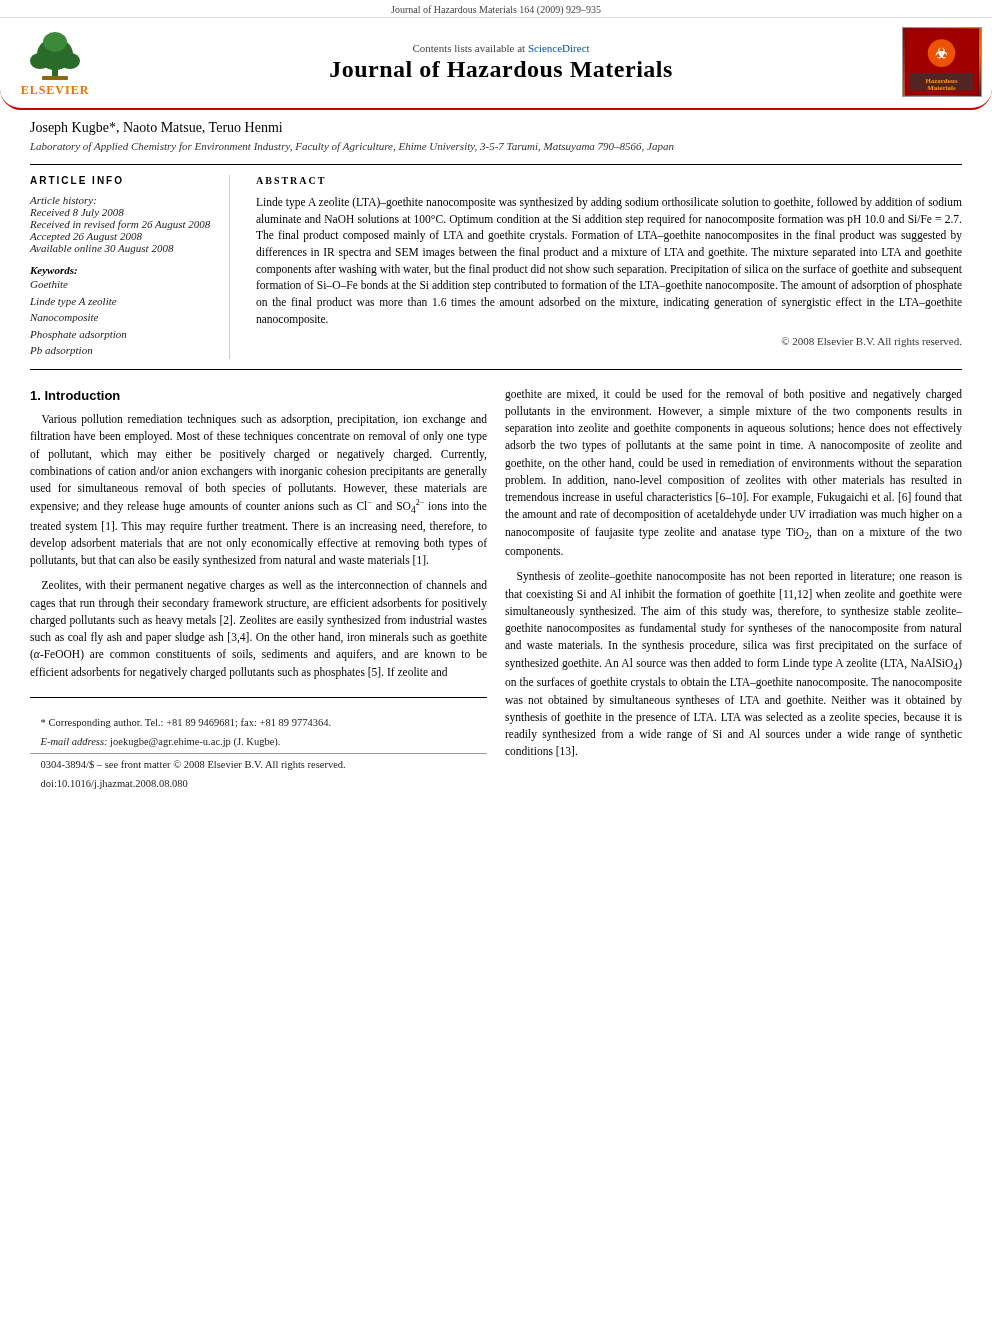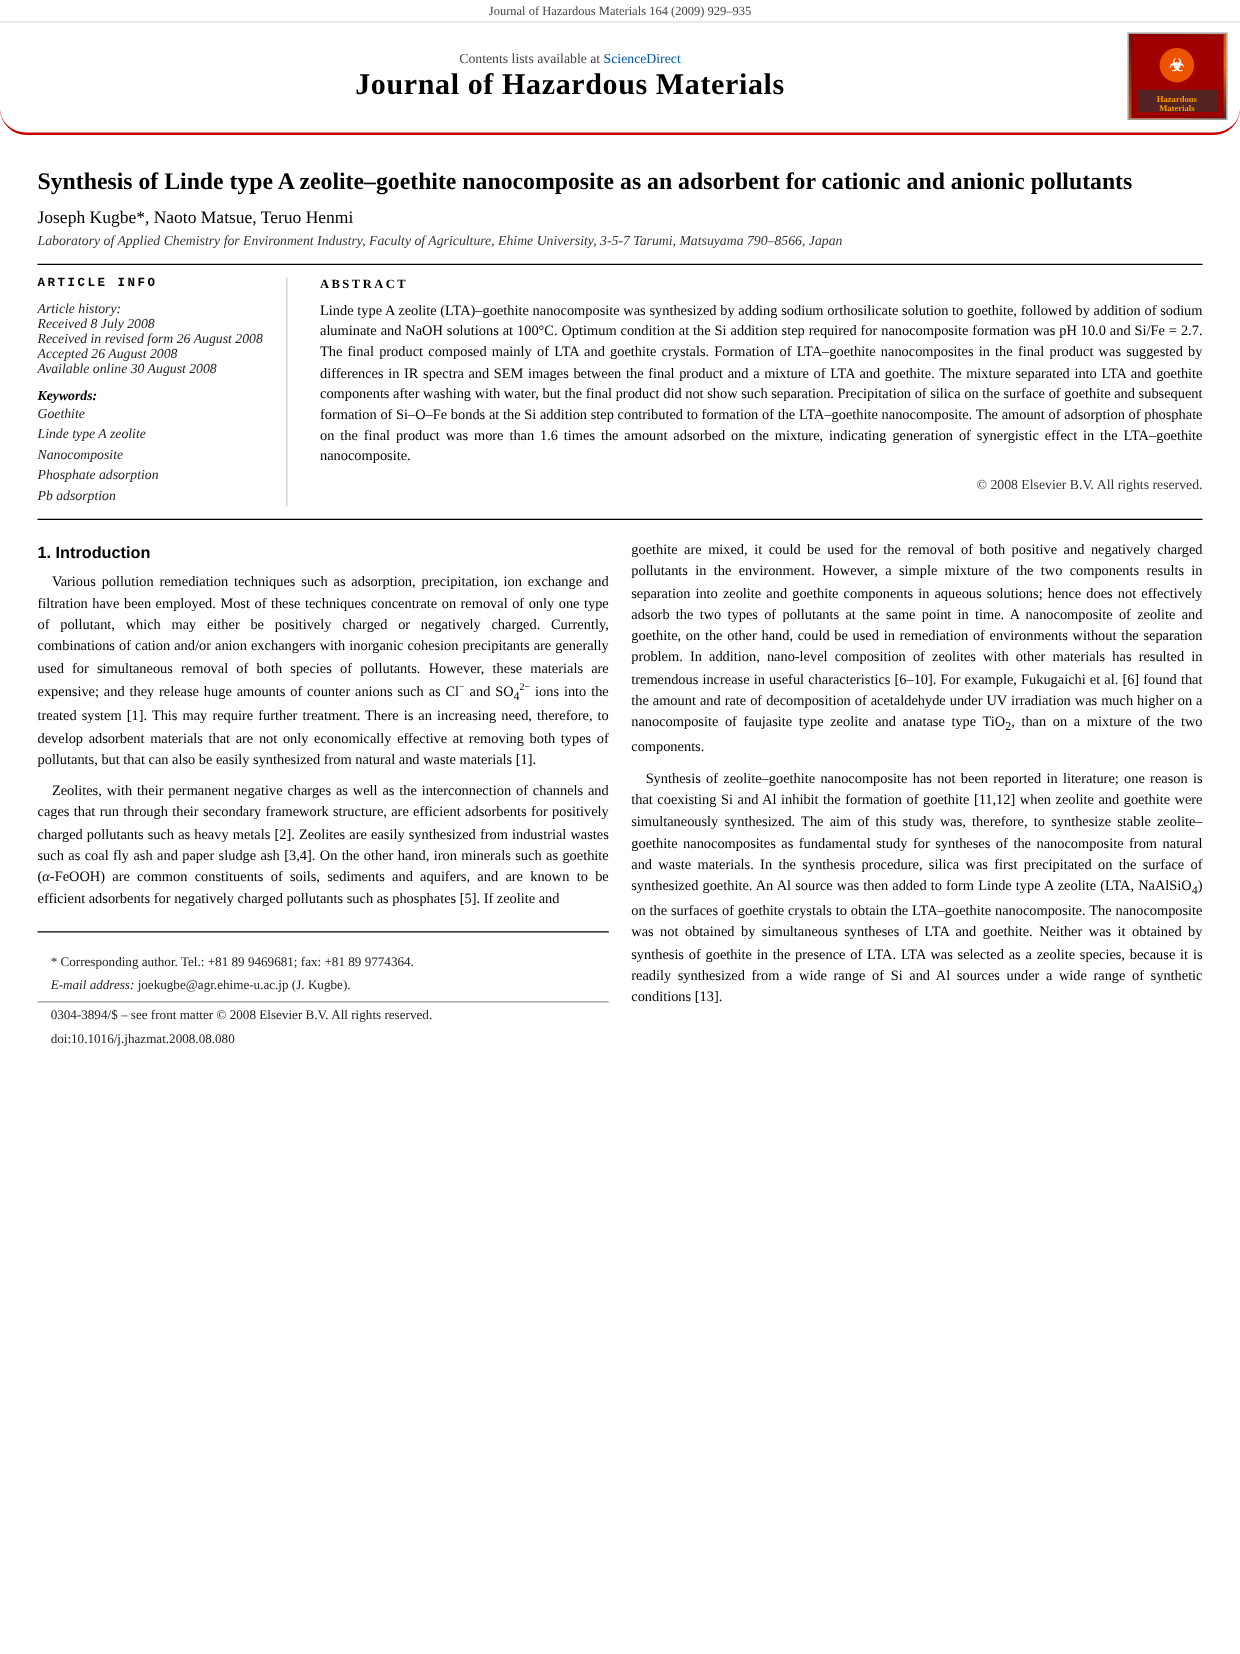--- a/index.html
+++ b/index.html
@@ -135,21 +135,21 @@
       padding-right: 14px;
     }
 
     .article-info-col .col-heading {
       font-size: 10px;
       font-weight: bold;
       letter-spacing: 2px;
       text-transform: uppercase;
       color: #000;
       margin-bottom: 8px;
-      font-family: Liberation Mono, monospace;
+      font-family: Liberation Sans, sans-serif;
     }
 
     .article-history {
       font-style: italic;
       font-size: 11px;
       color: #222;
       margin-bottom: 10px;
     }
 
     .article-history .hist-label {
@@ -252,20 +252,33 @@
   </style>
 </head>
 <body>
 
 <div class="journal-header">
   <div class="journal-top-bar">
     <span>Journal of Hazardous Materials 164 (2009) 929–935</span>
   </div>
   <div class="journal-title-row">
 
+    <div class="elsevier-logo">
+      <svg class="elsevier-tree" viewBox="0 0 70 55">
+
+        <rect x="32" y="40" width="6" height="12" fill="#2a6b2a"></rect>
+        <ellipse cx="35" cy="28" rx="18" ry="16" fill="#2a6b2a"></ellipse>
+        <ellipse cx="20" cy="35" rx="10" ry="8" fill="#2a6b2a"></ellipse>
+        <ellipse cx="50" cy="35" rx="10" ry="8" fill="#2a6b2a"></ellipse>
+        <ellipse cx="35" cy="16" rx="12" ry="10" fill="#3a8a3a"></ellipse>
+
+        <rect x="22" y="50" width="26" height="4" rx="1" fill="#8B6914"></rect>
+      </svg>
+      <div class="elsevier-text">ELSEVIER</div>
+    </div>
 
     <div class="journal-name-center">
       <div style="font-size:11px; color:#444; margin-bottom:2px;">
         <span>Contents lists available at</span>
         <a style="color:#0056a0;">ScienceDirect</a>
       </div>
       <h1>Journal of Hazardous Materials</h1>
     </div>
 
     <div class="journal-cover-img">
@@ -278,21 +291,20 @@
         <rect x="5" y="45" width="65" height="18" fill="#333" opacity="0.7"></rect>
         <text x="37" y="55" text-anchor="middle" font-size="7" fill="#ff9900" font-weight="bold">Hazardous</text>
         <text x="37" y="62" text-anchor="middle" font-size="7" fill="#ff9900" font-weight="bold">Materials</text>
       </svg>
     </div>
   </div>
 </div>
 
 <div class="article-body">
 
-  <div class="article-title">Synthesis of Linde type A zeolite–goethite nanocomposite as an adsorbent for cationic and anionic pollutants</div>
 
   <div class="article-authors">Joseph Kugbe*, Naoto Matsue, Teruo Henmi</div>
 
   <div class="article-affiliation">Laboratory of Applied Chemistry for Environment Industry, Faculty of Agriculture, Ehime University, 3-5-7 Tarumi, Matsuyama 790–8566, Japan</div>
 
   <div class="article-columns">
 
     <div class="article-info-col">
       <div class="col-heading">ARTICLE INFO</div>
 

